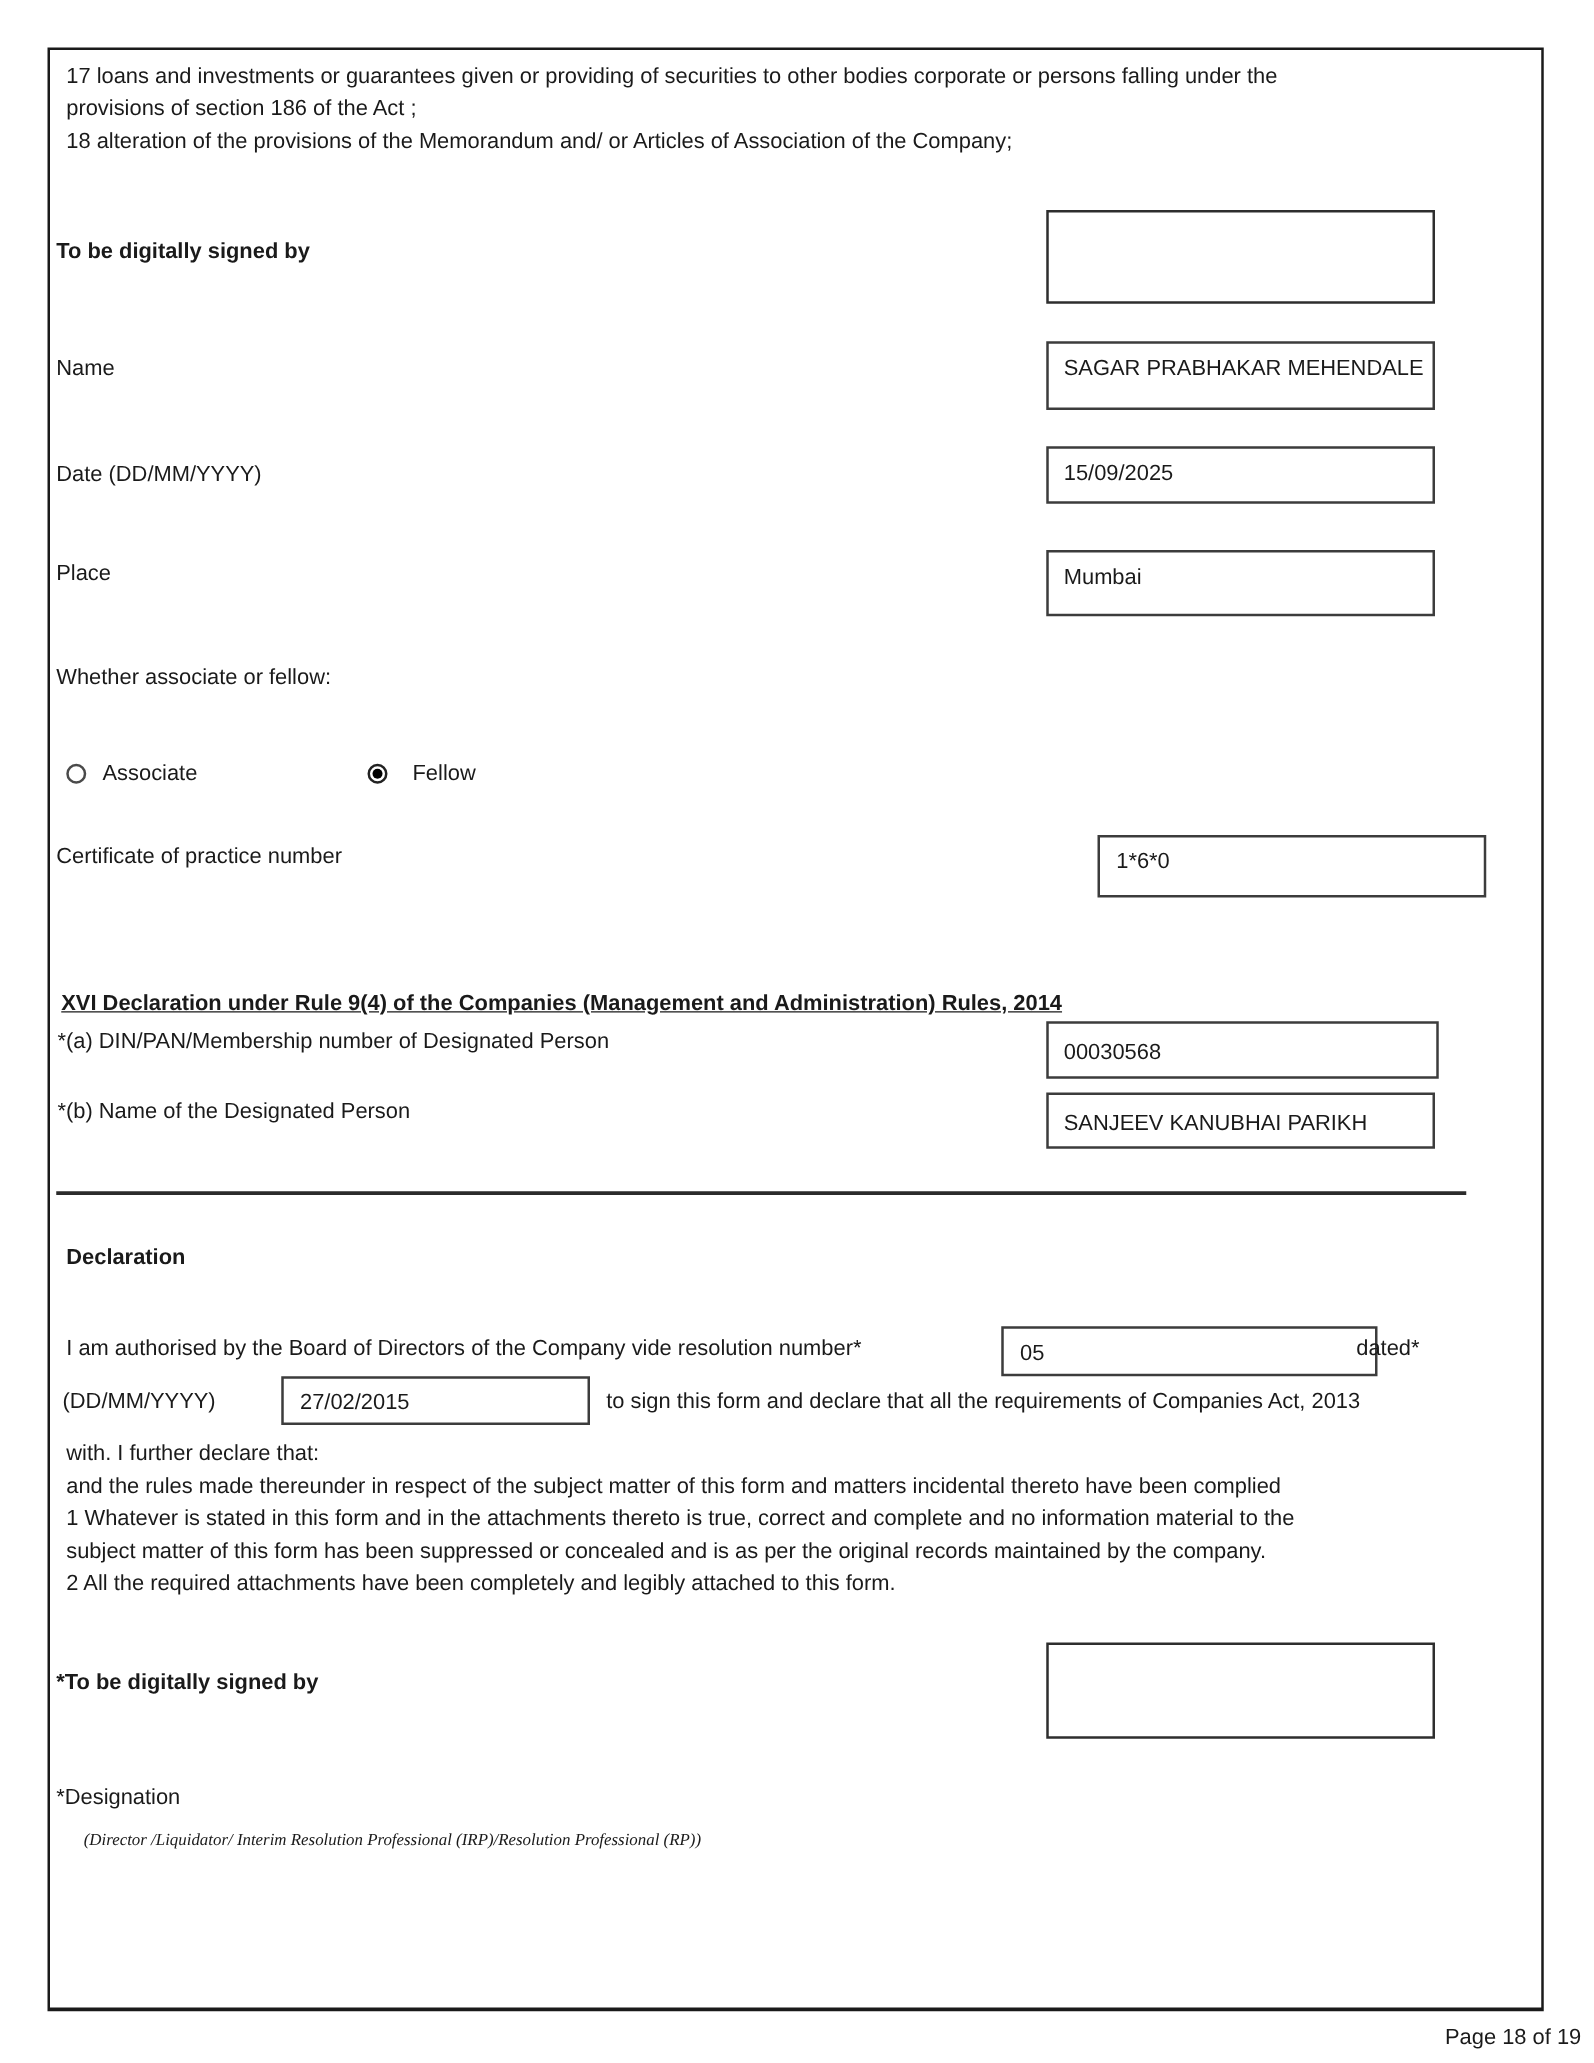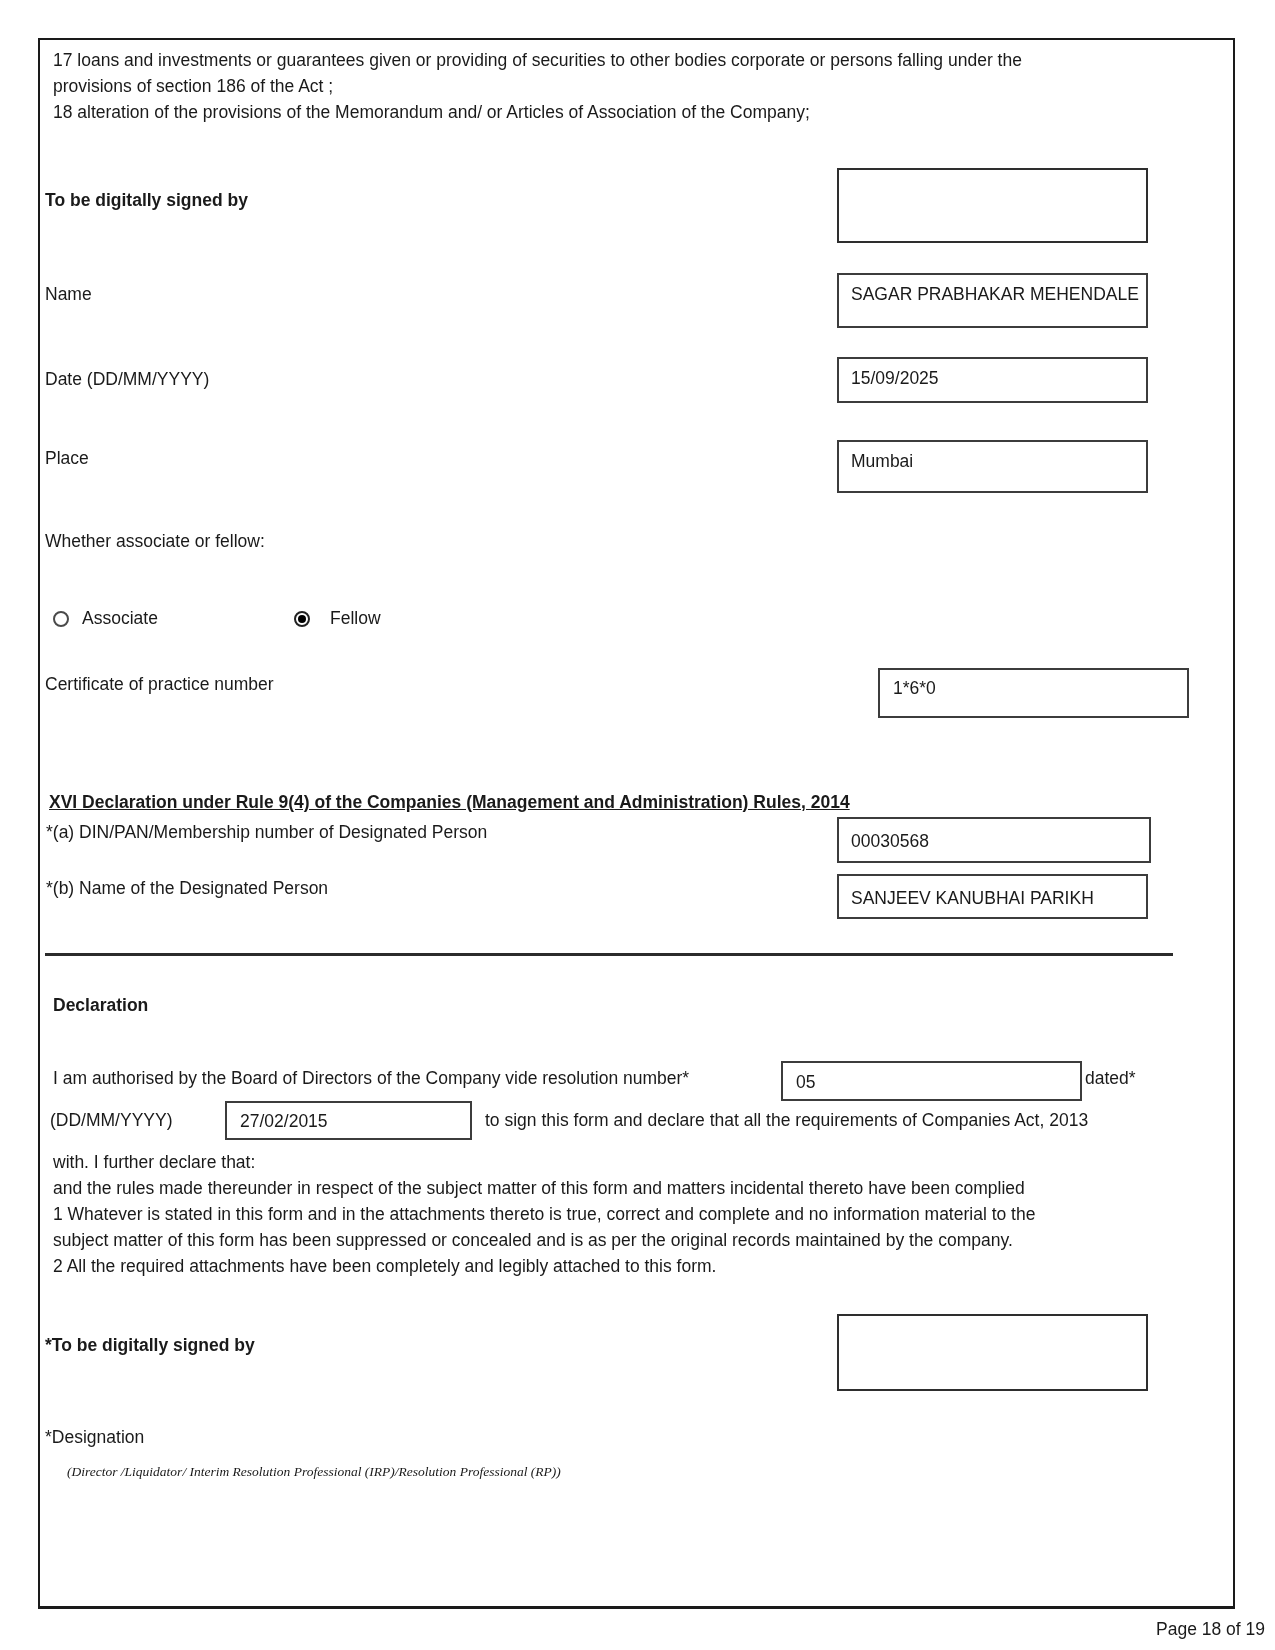--- a/index.html
+++ b/index.html
@@ -9,21 +9,21 @@
         border:2px solid #1a1a1a;border-bottom-width:3px;box-sizing:border-box;}
   .lbl{position:absolute;font-size:17.5px;line-height:1.2;white-space:nowrap;}
   .bold{font-weight:bold;}
   .para{position:absolute;font-size:17.5px;line-height:26px;}
   .para div{white-space:nowrap;}
   .vbox{position:absolute;border:2px solid #3c3c3c;background:#fff;box-sizing:border-box;
         font-size:17.5px;white-space:nowrap;overflow:hidden;}
   .sigbox{position:absolute;border:2px solid #2e2e2e;background:#fff;box-sizing:border-box;}
   .pad-std{padding:9px 12px;}
   .pad-low{padding:12px 12px;}
-  .pad-inl{padding:9px 13px;}
+  .pad-inl{padding:9px 13px;margin-left:20px;}
   .pad-in2{padding:8px 13px;}
   .radio{position:absolute;width:16px;height:16px;border:2px solid #4a4a4a;border-radius:50%;
         background:#fff;box-sizing:border-box;}
   .radio.checked{border-color:#222;}
   .radio.checked::after{content:'';position:absolute;left:2px;top:2px;width:8px;height:8px;
         border-radius:50%;background:#000;}
   .divider{position:absolute;height:3px;background:#2b2b2b;}
   .italic-note{position:absolute;font-size:13.5px;font-style:italic;white-space:nowrap;
         font-family:"Liberation Serif", serif;}
   .footer{position:absolute;font-size:17.5px;white-space:nowrap;}

